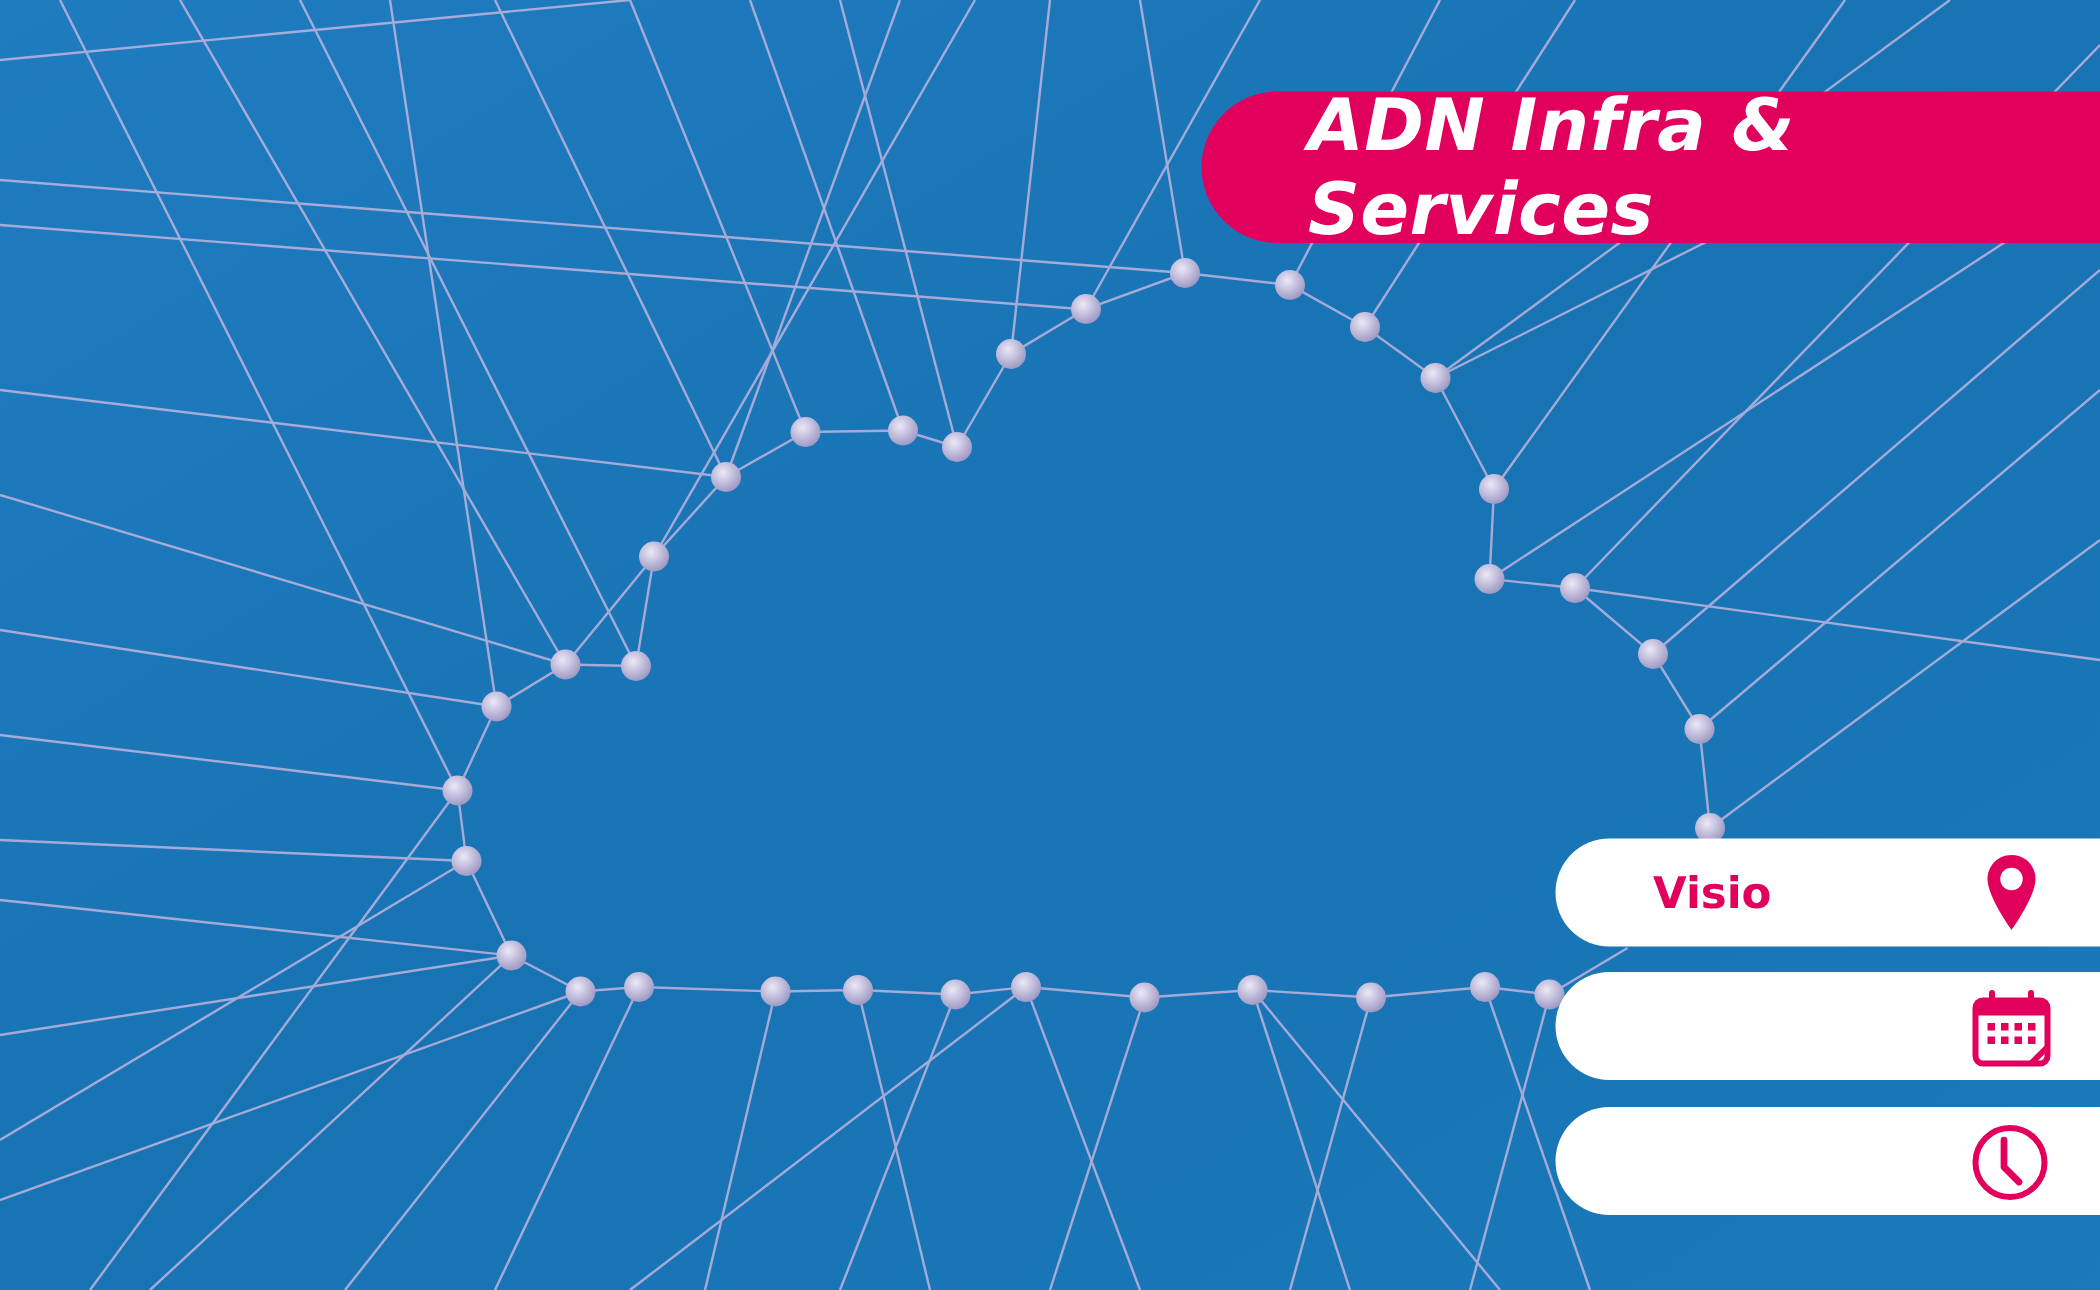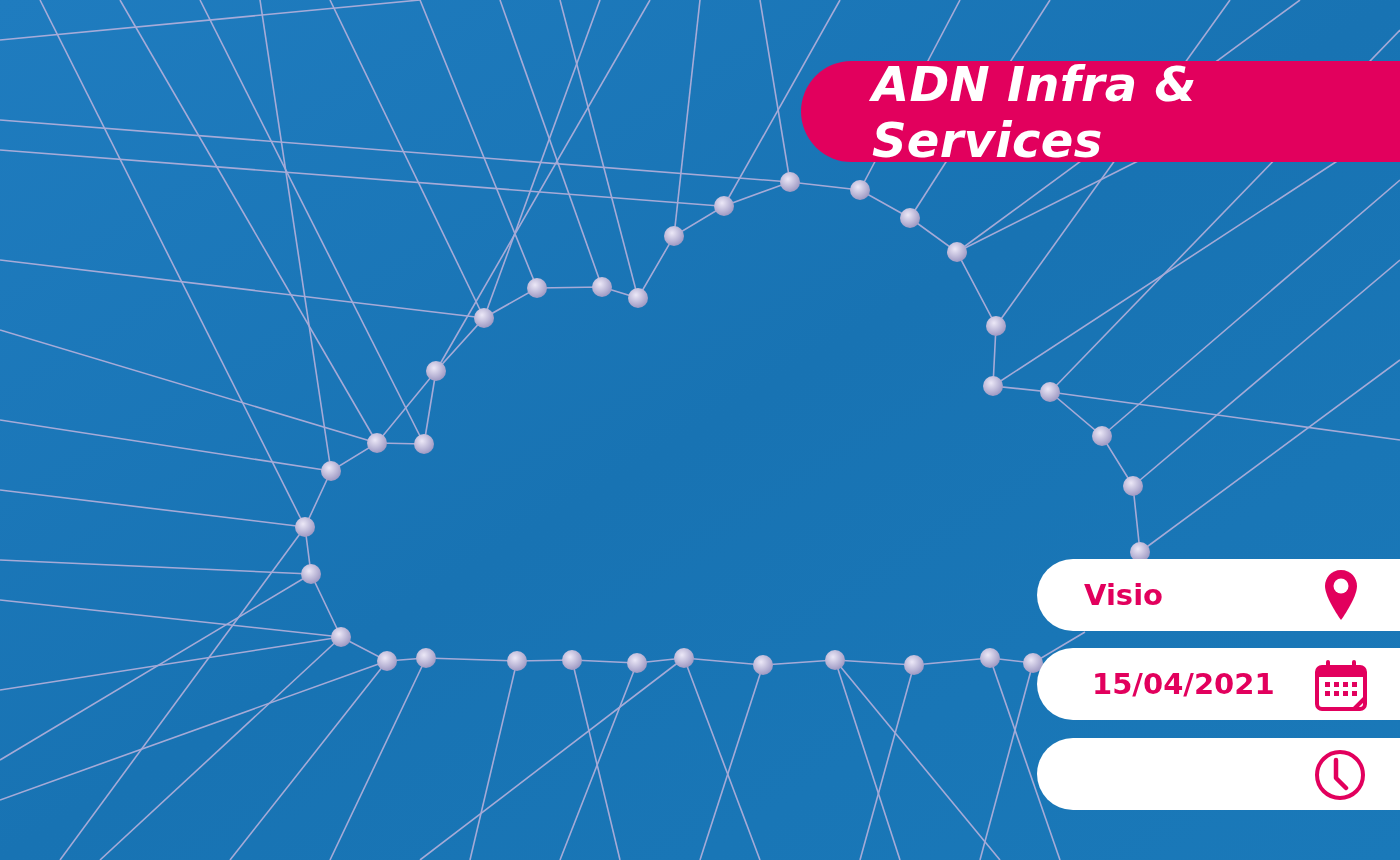--- a/index.html
+++ b/index.html
@@ -122,29 +122,28 @@
       <circle cx="990" cy="658" r="10"></circle>
     <circle cx="1033" cy="663" r="10"></circle>
   </g>
 </svg>
 
 <div class="title-pill">
   <span>ADN Infra &amp; Services</span>
 </div>
 
 <div class="info-pill" style="top:559px;">
-  <span class="txt" style="left:47px;">Visio</span>
+  <span class="txt" style="left:65px;">Visio</span>
   <svg class="ico" style="left:286px; top:9px;" width="36" height="54" viewBox="0 0 36 54">
     <path d="M18 2 C8 2 2 10 2 18 C2 30 18 52 18 52 C18 52 34 30 34 18 C34 10 28 2 18 2 Z" fill="#e2005d"></path>
     <circle cx="18" cy="18" r="7.5" fill="#ffffff"></circle>
   </svg>
 </div>
 
 <div class="info-pill" style="top:648px;">
-  <span class="txt" style="left:55px;">15/04/2021</span>
   <svg class="ico" style="left:277px; top:10px;" width="56" height="54" viewBox="0 0 56 54">
     <rect x="3" y="9" width="48" height="42" rx="5" fill="none" stroke="#e2005d" stroke-width="4"></rect>
     <rect x="3" y="9" width="48" height="10" fill="#e2005d"></rect>
     <rect x="12" y="2" width="4" height="12" rx="2" fill="#e2005d"></rect>
     <rect x="38" y="2" width="4" height="12" rx="2" fill="#e2005d"></rect>
     <g fill="#e2005d">
       <rect x="11" y="24" width="5" height="5"></rect>
         <rect x="20" y="24" width="5" height="5"></rect>
         <rect x="29" y="24" width="5" height="5"></rect>
         <rect x="38" y="24" width="5" height="5"></rect>

